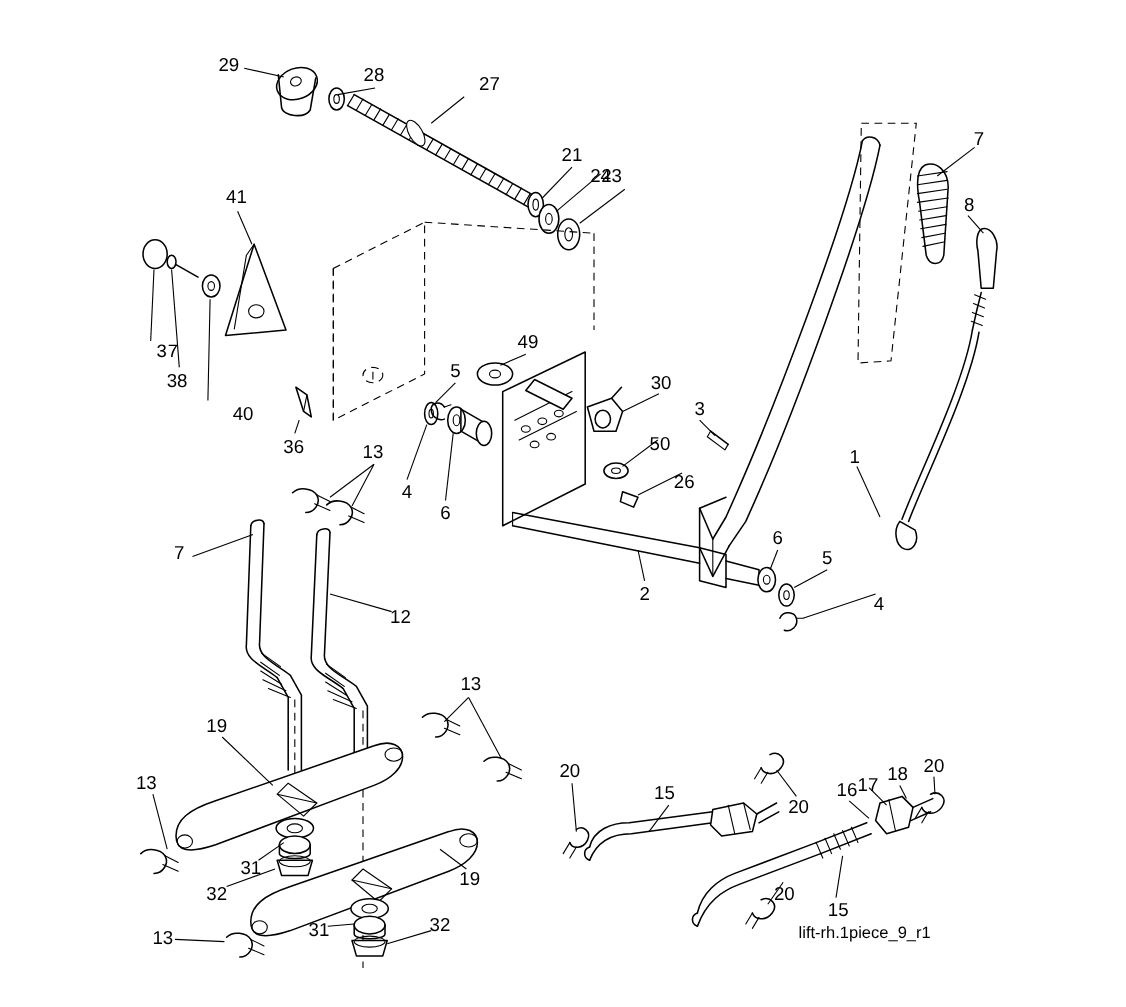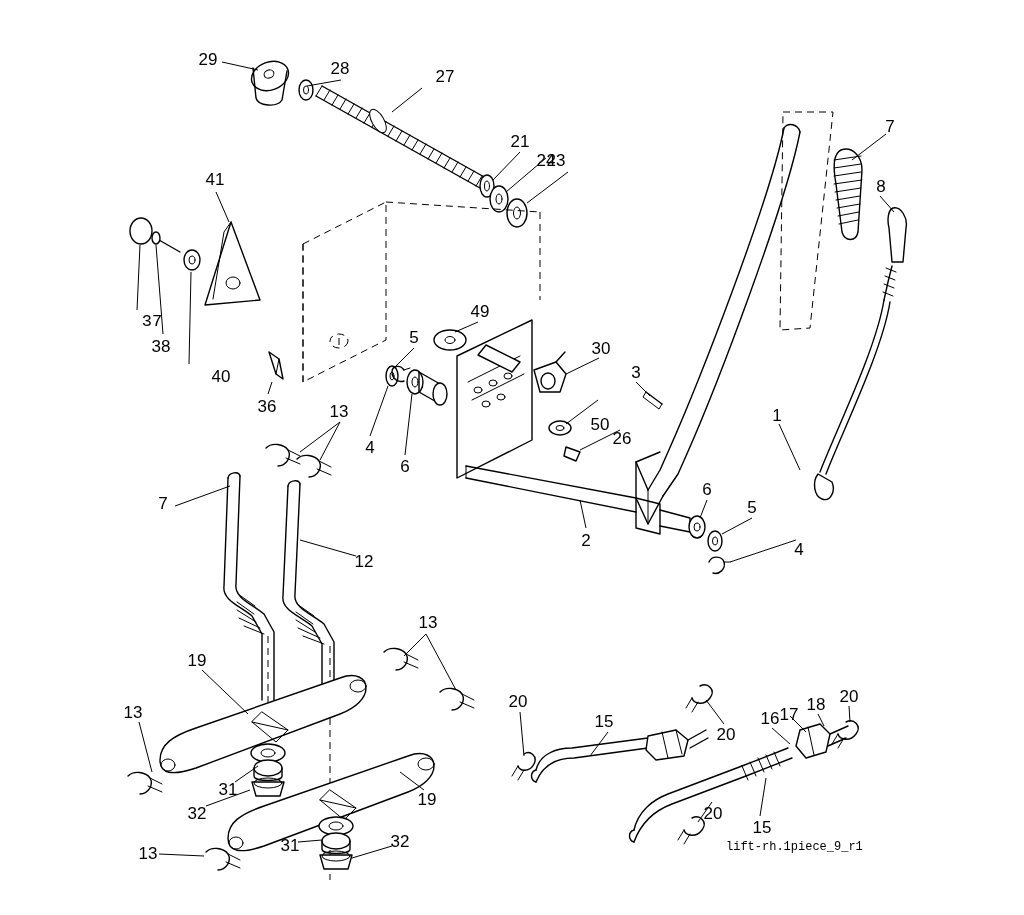--- a/index.html
+++ b/index.html
@@ -28,22 +28,22 @@
     position: absolute;
     font-family: "Liberation Sans", sans-serif;
     font-size: 17px;
     color: #000000;
     line-height: 1;
     white-space: nowrap;
     transform: translate(-50%, -50%);
   }
   #part-code {
     position: absolute;
-    font-family: Liberation Mono, monospace;
-    font-size: 12px;
+    font-family: Liberation Sans, sans-serif;
+    font-size: 15px;
     color: #000000;
     white-space: nowrap;
   }
   .stroke {
     fill: none;
     stroke: #000000;
     stroke-width: 1.4;
     stroke-linecap: round;
     stroke-linejoin: round;
   }
@@ -420,21 +420,21 @@
     <div class="callout" style="left:881px; top:186px;">8</div>
     <div class="callout" style="left:215px; top:179px;">41</div>
     <div class="callout" style="left:152px; top:321px;font-family:Liberation Mono, monospace;">37</div>
     <div class="callout" style="left:161px; top:346px;">38</div>
     <div class="callout" style="left:187px; top:376px;margin-left:34px;">40</div>
     <div class="callout" style="left:267px; top:406px;">36</div>
     <div class="callout" style="left:480px; top:311px;">49</div>
     <div class="callout" style="left:414px; top:337px;">5</div>
     <div class="callout" style="left:601px; top:348px;">30</div>
     <div class="callout" style="left:636px; top:372px;">3</div>
-    <div class="callout" style="left:600px; top:424px;text-align:right;">50</div>
+    <div class="callout" style="left:600px; top:404px;text-align:right;">50</div>
     <div class="callout" style="left:622px; top:438px;">26</div>
     <div class="callout" style="left:777px; top:415px;">1</div>
     <div class="callout" style="left:370px; top:447px;">4</div>
     <div class="callout" style="left:405px; top:466px;">6</div>
     <div class="callout" style="left:339px; top:411px;">13</div>
     <div class="callout" style="left:163px; top:503px;">7</div>
     <div class="callout" style="left:364px; top:561px;">12</div>
     <div class="callout" style="left:586px; top:540px;">2</div>
     <div class="callout" style="left:707px; top:489px;">6</div>
     <div class="callout" style="left:752px; top:507px;">5</div>

